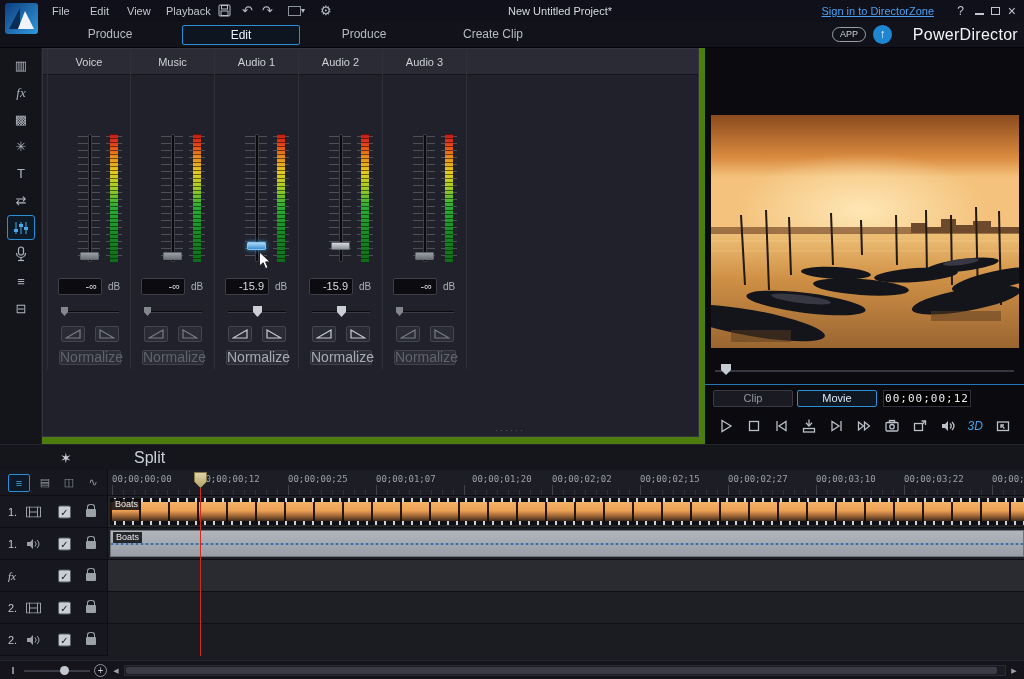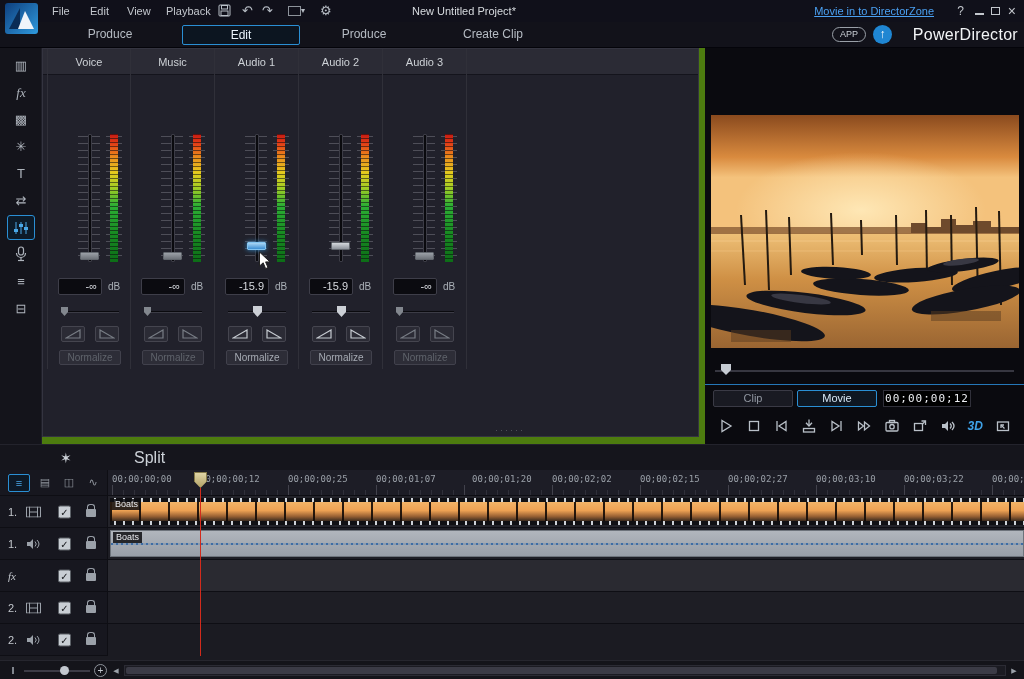--- a/index.html
+++ b/index.html
@@ -8,21 +8,21 @@
 
 
 .titlebar{position:absolute;left:0;top:0;width:100%;height:22px;background:#10101a}
 .logo{position:absolute;left:5px;top:3px;width:33px;height:31px;border-radius:3px;z-index:20;background:linear-gradient(135deg,#0e3f7e,#2f9ade);overflow:hidden}
 .menu{position:absolute;top:0;line-height:22px;font-size:11px;color:#c3c7cd}
 .tb-glyph{position:absolute;top:0;line-height:22px;font-size:13px;color:#b6bcc4}
 .tb-icon{position:absolute;top:4px;line-height:0}
 .ratio{position:absolute;top:5px;width:28px;height:13px}
 .ratio-box{display:inline-block;width:13px;height:10px;border:1px solid #8d939b;vertical-align:top;margin-top:1px}
 .caret{font-size:8px;color:#b6bcc4;vertical-align:top;line-height:12px}
-.proj-title{position:absolute;left:412px;width:200px;top:0;line-height:22px;font-size:11px;color:#d6dade;text-align:left}
+.proj-title{position:absolute;left:412px;width:200px;top:0;line-height:22px;font-size:11px;color:#d6dade;text-align:right}
 .signin{position:absolute;right:90px;top:0;line-height:22px;font-size:11px;color:#4aa0f2;text-decoration:underline}
 .help{position:absolute;right:60px;top:0;line-height:22px;font-size:12px;color:#c3c7cd}
 .win-min{position:absolute;right:40px;top:13px;width:9px;height:2px;background:#c3c7cd}
 .win-max{position:absolute;right:24px;top:7px;width:9px;height:8px;border:1px solid #c3c7cd}
 .win-close{position:absolute;right:8px;top:0;line-height:22px;font-size:14px;color:#c3c7cd}
 
 
 .tabbar{position:absolute;left:0;top:22px;width:100%;height:26px;background:#12121a;border-bottom:1px solid #04040a}
 .tab{position:absolute;top:3px;height:20px;line-height:18px;text-align:center;font-size:12px;color:#b6bcc4}
 .tab.active{border:1px solid #2a8fd4;border-radius:2px;background:#0c1520;color:#eaf3fb}
@@ -57,39 +57,39 @@
 .db-box{position:absolute;left:10px;top:229px;width:44px;height:17px;background:#0b0b10;border:1px solid #3e3e49;border-radius:2px;color:#d8dbe0;font-size:11px;line-height:15px;text-align:right;padding-right:4px}
 .db-unit{position:absolute;left:60px;top:232px;font-size:10px;color:#aab0b7}
 .pan{position:absolute;left:13px;top:257px;width:58px;height:12px}
 .pan-groove{position:absolute;left:0;top:5px;width:58px;height:2px;background:#0a0a0e;border-bottom:1px solid #3c3c46}
 .pan-handle{position:absolute;top:0;width:9px;height:11px;background:#ccd0d6;clip-path:polygon(0 0,100% 0,100% 55%,50% 100%,0 55%)}
 .pan-handle.dim{background:#82878e;width:7px;height:9px;top:1px}
 .fades{position:absolute;left:0;top:277px;width:84px;display:flex;justify-content:center;gap:10px}
 .fade-btn{width:24px;height:16px;background:#2b2b35;border:1px solid #45454f;border-radius:2px;display:flex;align-items:center;justify-content:center}
 .fade-btn path{stroke:#787d85;fill:none;stroke-width:1.2}
 .channel.en .fade-btn path{stroke:#c6cbd1}
-.normalize{position:absolute;left:11px;top:301px;width:62px;height:15px;background:#2d2d37;border:1px solid #41414c;border-radius:2px;font-size:10px;line-height:13px;text-align:center;color:#5f636b}
+.normalize{position:absolute;left:11px;top:301px;width:62px;height:15px;background:#2d2d37;border:1px solid #41414c;border-radius:2px;font-size:14px;line-height:13px;text-align:center;color:#5f636b}
 .channel.en .normalize{color:#a6abb3}
 .resize-dots{position:absolute;left:452px;top:376px;color:#565660;font-size:9px;letter-spacing:2px}
 
 
 .preview{position:absolute;left:705px;top:48px;width:319px;height:396px;background:#0a0a0f}
 .video{position:absolute;left:6px;top:67px;width:308px;height:233px;background:#000}
 .video svg{display:block}
 .seek-groove{position:absolute;left:10px;right:10px;top:322px;height:2px;background:#373741}
 .seek-handle{position:absolute;left:16px;top:316px;width:10px;height:11px;background:#c6ccd3;clip-path:polygon(0 0,100% 0,100% 55%,50% 100%,0 55%)}
 .blue-divider{position:absolute;left:0;right:0;top:336px;height:1px;background:#2577b8}
 .btn-clip{position:absolute;left:8px;top:342px;width:80px;height:17px;background:#191a22;border:1px solid #3a3a45;border-radius:2px;font-size:11px;line-height:15px;text-align:center;color:#9096a0}
 .btn-movie{position:absolute;left:92px;top:342px;width:80px;height:17px;background:#0e1722;border:1px solid #2a8fd4;border-radius:2px;font-size:11px;line-height:15px;text-align:center;color:#d8e8f6}
 .tc{position:absolute;left:178px;top:342px;width:88px;height:17px;background:#000;border:1px solid #30303a;color:#edeff3;font-family:"DejaVu Sans Mono",monospace;font-size:11px;line-height:15px;text-align:center;letter-spacing:1px}
 .controls{position:absolute;left:4px;top:364px;width:311px;height:28px;display:flex;align-items:center;justify-content:space-between;padding:0 6px}
 .pc{width:22px;height:20px;display:flex;align-items:center;justify-content:center}
 .pc svg *{stroke:#b9c0c8;fill:none;stroke-width:1.3}
 .pc svg .fill{fill:#b9c0c8;stroke:none}
-.threed{font-size:12px;font-weight:bold;font-style:italic;color:#3fa2e8}
+.threed{font-size:12px;font-weight:normal;font-style:italic;color:#3fa2e8}
 
 
 .tl-toolbar{position:absolute;left:0;top:444px;width:100%;height:26px;background:#15151c;border-top:1px solid #23232c}
 .wand{position:absolute;left:60px;top:0;line-height:26px;font-size:14px;color:#cdd2d8}
 .split{position:absolute;left:134px;top:0;line-height:26px;font-size:16px;color:#cdd2d8}
 
 
 .timeline{position:absolute;left:0;top:470px;width:100%;height:190px;background:#1b1b22}
 .tl-tools{position:absolute;left:0;top:0;width:108px;height:26px;background:#17171f;border-bottom:1px solid #0e0e14;border-right:1px solid #0e0e14}
 .view-btn{position:absolute;top:4px;width:22px;height:18px;text-align:center;line-height:16px;font-size:11px;color:#8e939b}
@@ -155,21 +155,21 @@
           </g>
         </svg>
     </span>
     <span class="tb-glyph" style="left:242px">↶</span>
     <span class="tb-glyph" style="left:262px">↷</span>
     <span class="ratio" style="left:288px">
       <span class="ratio-box"></span><span class="caret">▾</span>
     </span>
     <span class="tb-glyph" style="left:320px">⚙</span>
     <span class="proj-title">New Untitled Project*</span>
-    <a class="signin">Movie in to DirectorZone</a>
+    <a class="signin">Sign in to DirectorZone</a>
     <span class="help">?</span>
     <span class="win-min"></span>
     <span class="win-max"></span>
     <span class="win-close">×</span>
   </div>
 
   <div class="tabbar">
     <span class="tab" style="left:60px;width:100px">Produce</span>
     <span class="tab active" style="left:182px;width:118px">Edit</span>
     <span class="tab" style="left:314px;width:100px">Produce</span>

